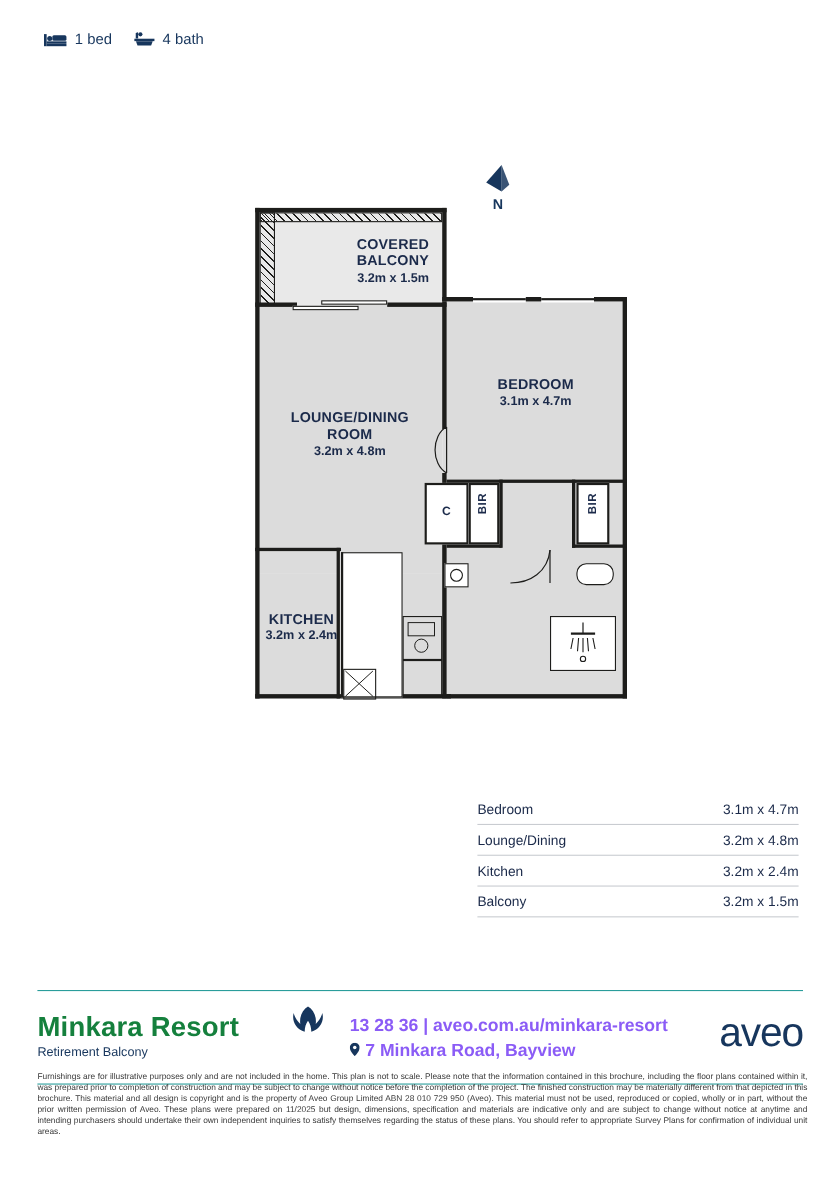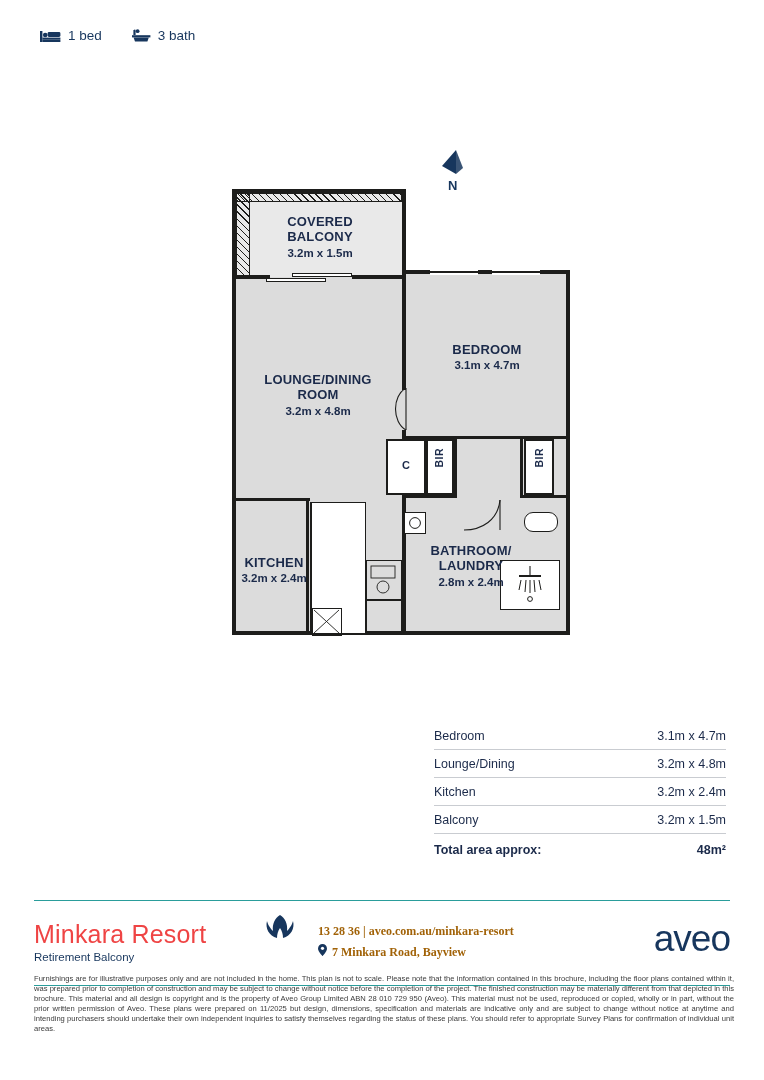--- a/index.html
+++ b/index.html
@@ -12,21 +12,21 @@
     position:relative;
     overflow:hidden;
   }
 
   
   .header { position:absolute; left:40px; top:28px; }
   .apt-title {
     font-size:29px; font-weight:400; color:#17365d; letter-spacing:0.2px;
     margin:0 0 10px 0;
   }
-  .specs { display:flex; align-items:flex-end; gap:30px; }
+  .specs { display:flex; align-items:flex-end; gap:20px; }
   .spec { display:flex; align-items:center; gap:7px; font-size:13.5px; color:#17365d; }
   .spec svg { display:block; }
 
   
   .plan { position:absolute; left:0; top:130px; width:764px; height:560px; }
 
   .compass { position:absolute; left:432px; top:18px; width:46px; height:52px; }
   .compass .n-label { position:absolute; left:16px; top:30px; font-size:13px; font-weight:700; color:#17365d; }
 
   .wall { position:absolute; background:#1d1d1b; }
@@ -60,25 +60,25 @@
   .sch-row .rdim { color:#1b2a4a; }
   .sch-total { display:flex; justify-content:space-between; align-items:center;
                padding:9px 0 0 0; font-size:12.5px; font-weight:700; }
 
   
   .rule { position:absolute; left:34px; width:696px; height:1px; background:#2a9d9b; }
   .rule.top { top:900px; }
   .rule.bottom { top:985px; }
 
   .brand { position:absolute; left:34px; top:920px; }
-  .brand .name { font-size:25px; color:#ef4444; font-weight:400; letter-spacing:0.2px; }
+  .brand .name { font-size:25px; color:#15803d; font-weight:700; letter-spacing:0.2px; }
   .brand .sub { font-size:11.5px; color:#17365d; margin-top:2px; }
   .leaf { position:absolute; left:265px; top:914px; color:#17365d; }
 
-  .contact { position:absolute; left:318px; top:924px; font-size:12px; color:#a16207;font-family:Liberation Serif, serif; }
+  .contact { position:absolute; left:318px; top:924px; font-size:16px; color:#8b5cf6; }
   .contact .line1 { font-weight:700; }
   .contact .line2 { display:flex; align-items:center; gap:5px; font-weight:700; margin-top:5px; }
 
   .aveo { position:absolute; right:34px; top:918px; font-size:37px; font-weight:400;
           color:#17365d; letter-spacing:-1px; }
 
   .disclaimer { position:absolute; left:34px; top:974px; width:700px;
                 font-size:7.6px; line-height:1.32; color:#3a3a3a; text-align:justify; }
 </style>
 </head>
@@ -100,21 +100,21 @@
     </div>
     <div class="spec">
       <span>
         <svg width="19" height="14" viewBox="0 0 19 14">
           <path d="M2 1 C2 0.2 3.6 0.2 3.6 1 L3.6 6 L1.4 6 L1.4 1 Z" fill="#17365d"></path>
           <circle cx="5.6" cy="2.2" r="1.9" fill="#17365d"></circle>
           <rect x="0" y="6.2" width="18.4" height="2.2" fill="#17365d"></rect>
           <path d="M1.6 8.4 L16.8 8.4 L15.4 12.4 L3 12.4 Z" fill="#17365d"></path>
         </svg>
       </span>
-      <span>3 bath</span>
+      <span>4 bath</span>
     </div>
   </div>
 </div>
 
 <div class="plan">
 
   <div class="compass">
     <svg width="46" height="34" viewBox="0 0 46 34">
       <path d="M24 2 L24 26 L10 18 Z" fill="#17365d"></path>
       <path d="M24 2 L24 26 L31 20 Z" fill="#17365d" opacity="0.85"></path>
@@ -204,21 +204,21 @@
   <svg style="position:absolute; left:368px; top:432px;" width="32" height="36">
     <rect x="3" y="4" width="24" height="12" fill="none" stroke="#1d1d1b" stroke-width="0.9"></rect>
     <circle cx="15" cy="25" r="6" fill="none" stroke="#1d1d1b" stroke-width="0.9"></circle>
   </svg>
   <div class="thin" style="left:366px; top:470px; width:36px; height:34px;"></div>
   <div class="thin" style="left:312px; top:478px; width:30px; height:28px;"></div>
   <svg style="position:absolute; left:313px; top:479px;" width="28" height="26">
     <path d="M1 1 L26 24 M26 1 L1 24" stroke="#1d1d1b" stroke-width="0.9" fill="none"></path>
   </svg>
 
-  <div class="label" style="left:250px; top:84px; width:140px;">
+  <div class="label" style="left:250px; top:84px; width:140px;text-align:right;">
     <div class="name">COVERED</div>
     <div class="name">BALCONY</div>
     <div class="dims" style="margin-top:2px;">3.2m x 1.5m</div>
   </div>
 
   <div class="label" style="left:412px; top:212px; width:150px;">
     <div class="name">BEDROOM</div>
     <div class="dims" style="margin-top:2px;">3.1m x 4.7m</div>
   </div>
 
@@ -226,47 +226,38 @@
     <div class="name">LOUNGE/DINING</div>
     <div class="name">ROOM</div>
     <div class="dims" style="margin-top:2px;">3.2m x 4.8m</div>
   </div>
 
   <div class="label" style="left:238px; top:425px; width:72px;">
     <div class="name">KITCHEN</div>
     <div class="dims" style="margin-top:2px;">3.2m x 2.4m</div>
   </div>
 
-  <div class="label" style="left:408px; top:413px; width:126px;">
-    <div class="name">BATHROOM/</div>
-    <div class="name">LAUNDRY</div>
-    <div class="dims" style="margin-top:2px;">2.8m x 2.4m</div>
-  </div>
 </div>
 
 <div class="schedule">
   <div class="sch-row">
     <span class="rname">Bedroom</span>
     <span class="rdim">3.1m x 4.7m</span>
   </div>
   <div class="sch-row">
     <span class="rname">Lounge/Dining</span>
     <span class="rdim">3.2m x 4.8m</span>
   </div>
   <div class="sch-row">
     <span class="rname">Kitchen</span>
     <span class="rdim">3.2m x 2.4m</span>
   </div>
   <div class="sch-row">
     <span class="rname">Balcony</span>
     <span class="rdim">3.2m x 1.5m</span>
-  </div>
-  <div class="sch-total">
-    <span>Total area approx:</span>
-    <span>48m²</span>
   </div>
 </div>
 
 <div class="rule top"></div>
 
 <div class="brand">
   <div class="name">Minkara Resort</div>
   <div class="sub">Retirement Balcony</div>
 </div>
 

